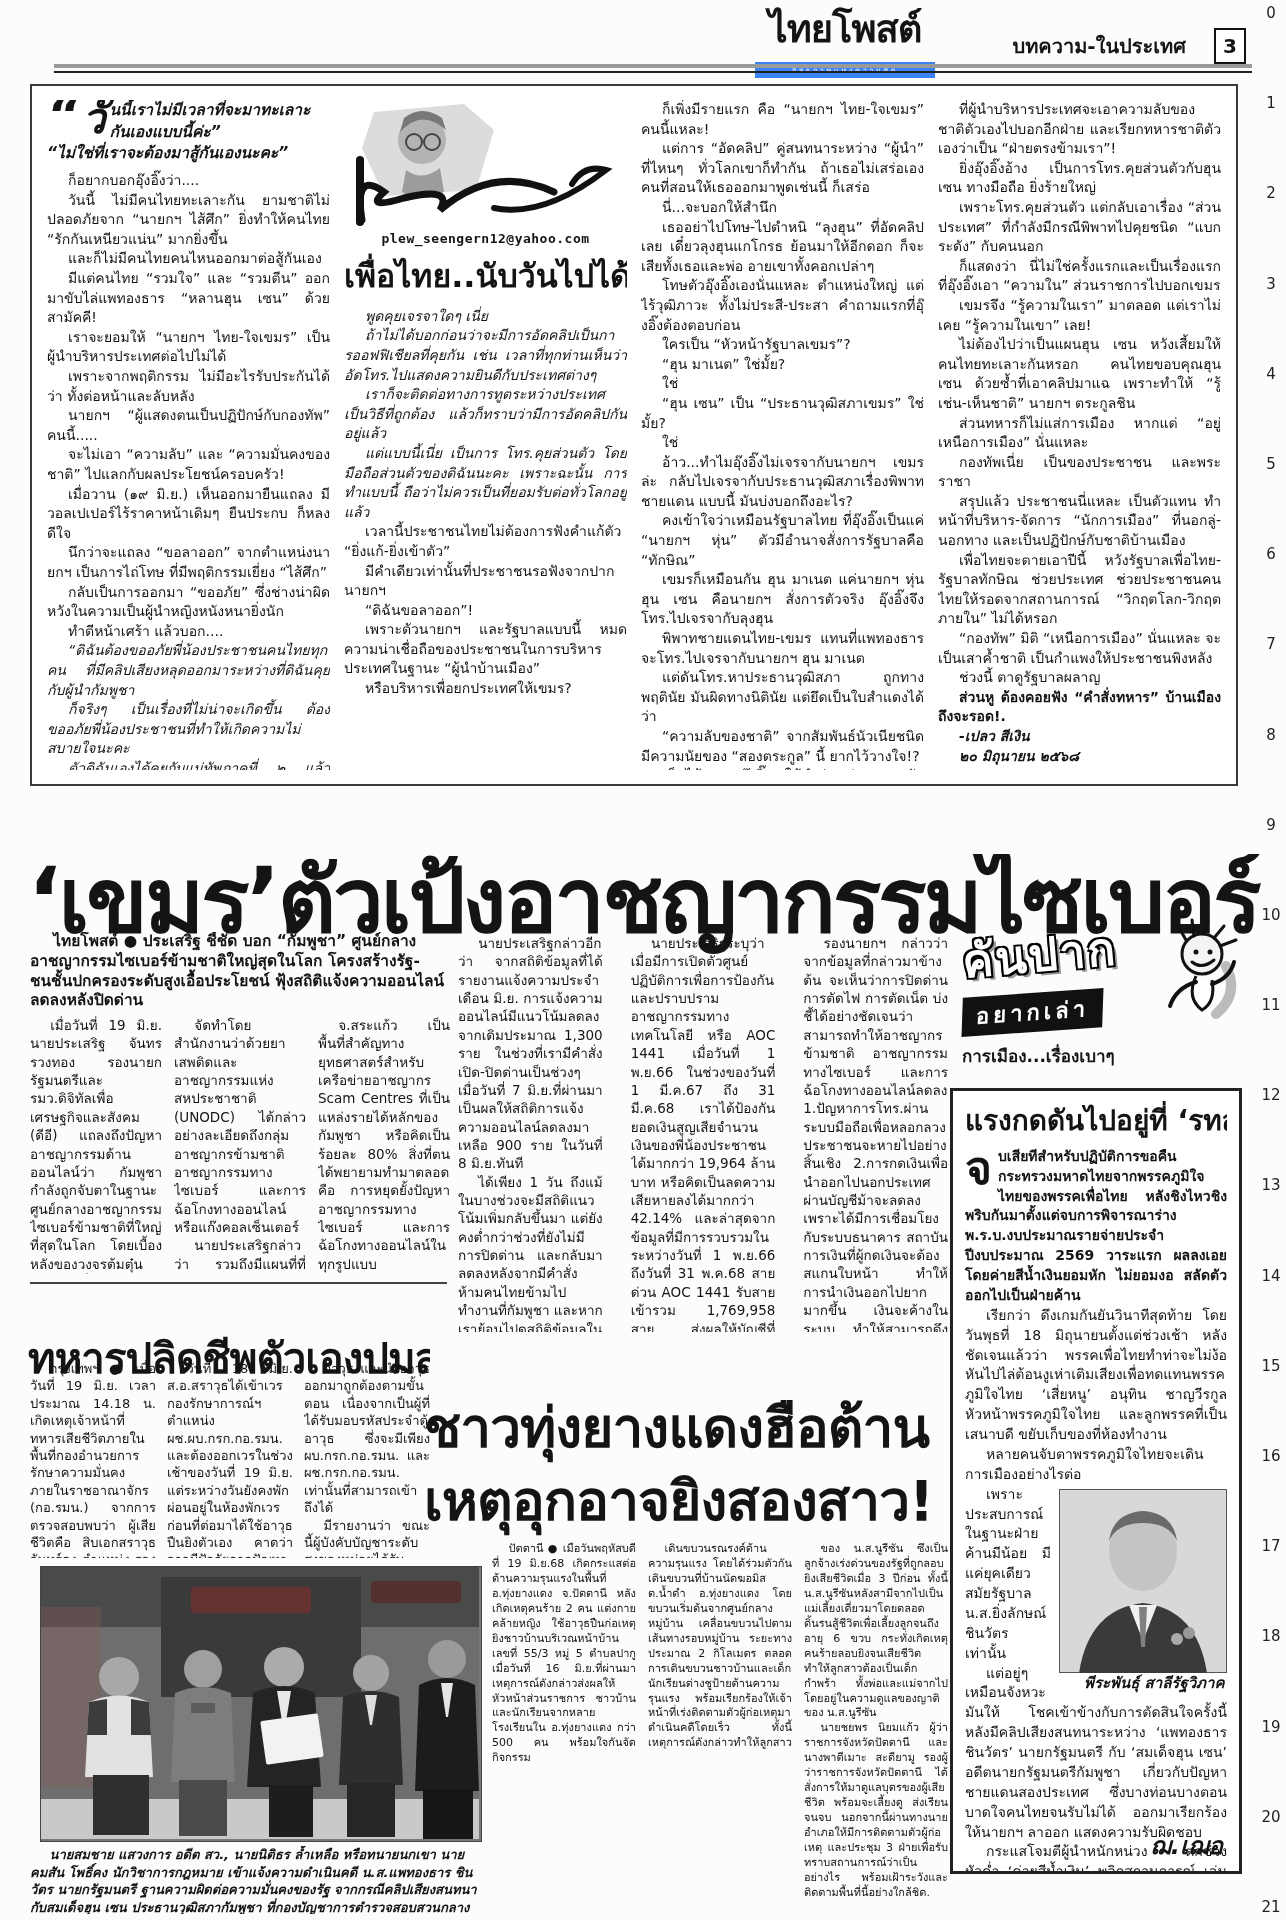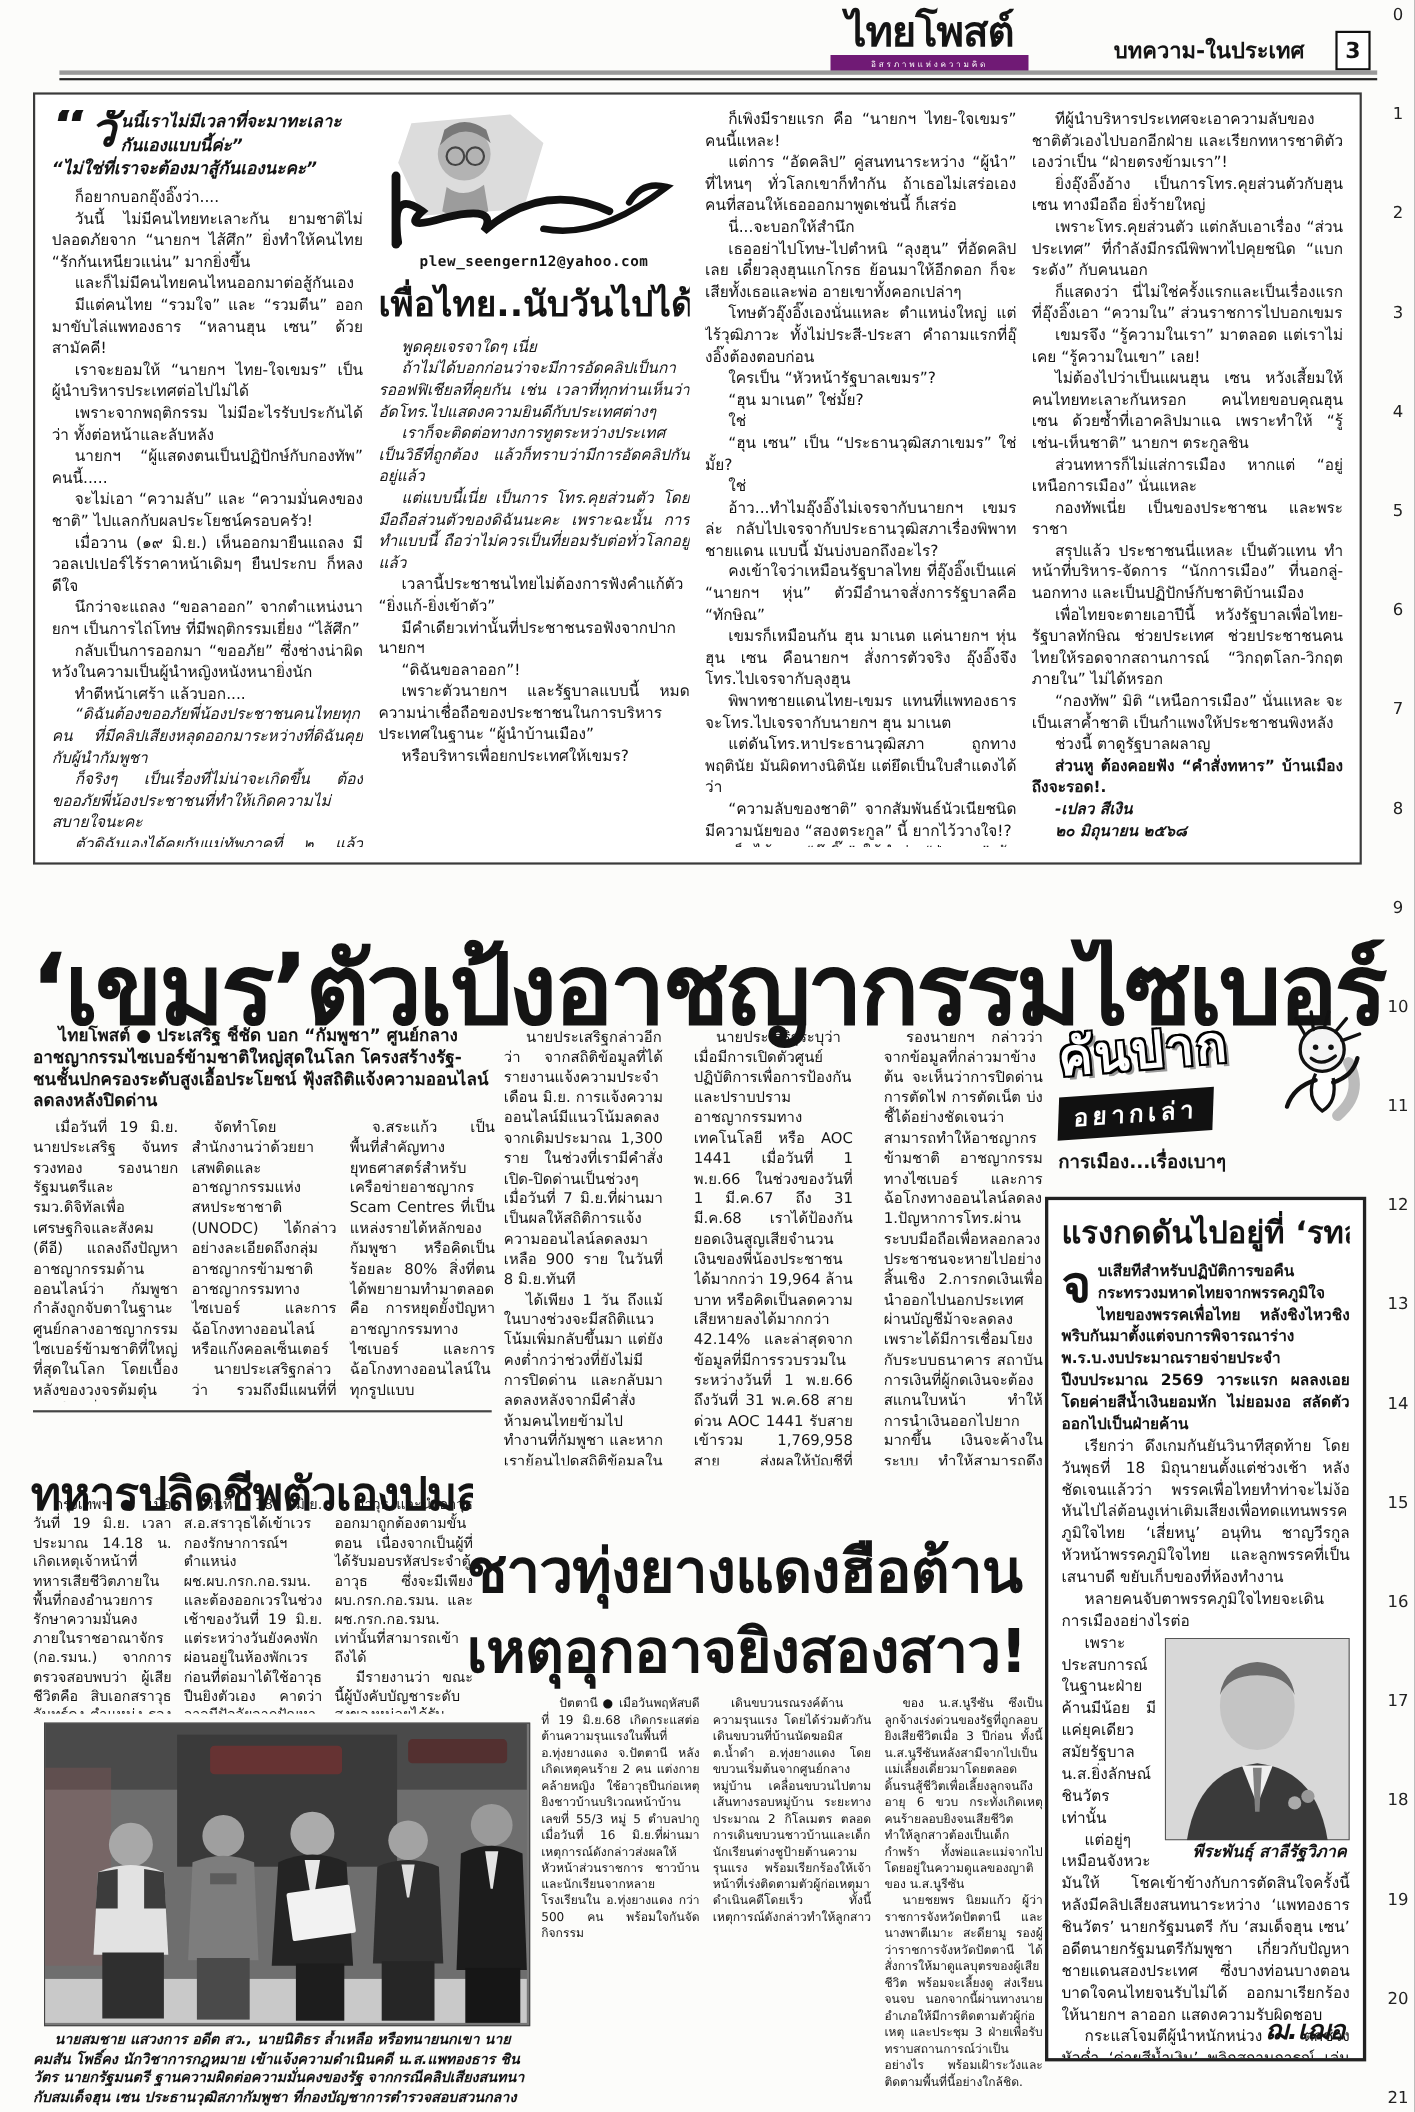--- a/index.html
+++ b/index.html
@@ -6,21 +6,21 @@
   .page{position:relative;width:1286px;height:1920px;background:#fcfcfa;color:#141414;
         font-family:"DejaVu Sans",sans-serif;overflow:hidden;margin:0 auto;}
   .page p{margin:0;text-indent:1.5em;}
   
   .ruler{position:absolute;right:4px;top:4px;bottom:4px;width:22px;display:flex;flex-direction:column;
          justify-content:space-between;align-items:center;font-size:15px;color:#222;}
   .ruler p{text-indent:0;}
   
   .mast-center{position:absolute;left:755px;top:10px;width:180px;text-align:center;}
   .mast-logo{font-size:38px;font-weight:900;letter-spacing:-1px;line-height:1;}
-  .mast-tagline{margin-top:2px;background:#701a75;color:#fff;font-size:7.5px;letter-spacing:2.5px;padding:2px 3px;}
+  .mast-tagline{margin-top:14px;background:#3b82f6;color:#fff;font-size:7.5px;letter-spacing:2.5px;padding:2px 3px;}
   .mast-right{position:absolute;right:40px;top:28px;display:flex;align-items:center;gap:28px;}
   .mast-section{font-size:20px;font-weight:700;}
   .mast-pagebox{border:2px solid #111;width:28px;height:32px;line-height:32px;text-align:center;
                 font-size:20px;font-weight:700;background:#fff;}
   .rule-double{position:absolute;left:54px;right:34px;top:64px;height:3px;
                border-top:4px solid #9a9a9a;border-bottom:2px solid #222;}
   
   .opinion-box{position:absolute;left:30px;top:84px;width:1208px;height:702px;border:2px solid #3a3a3a;
                background:#fff;padding:14px 15px;display:flex;gap:14px;overflow:hidden;
                font-size:14px;line-height:1.4;box-sizing:border-box;}

